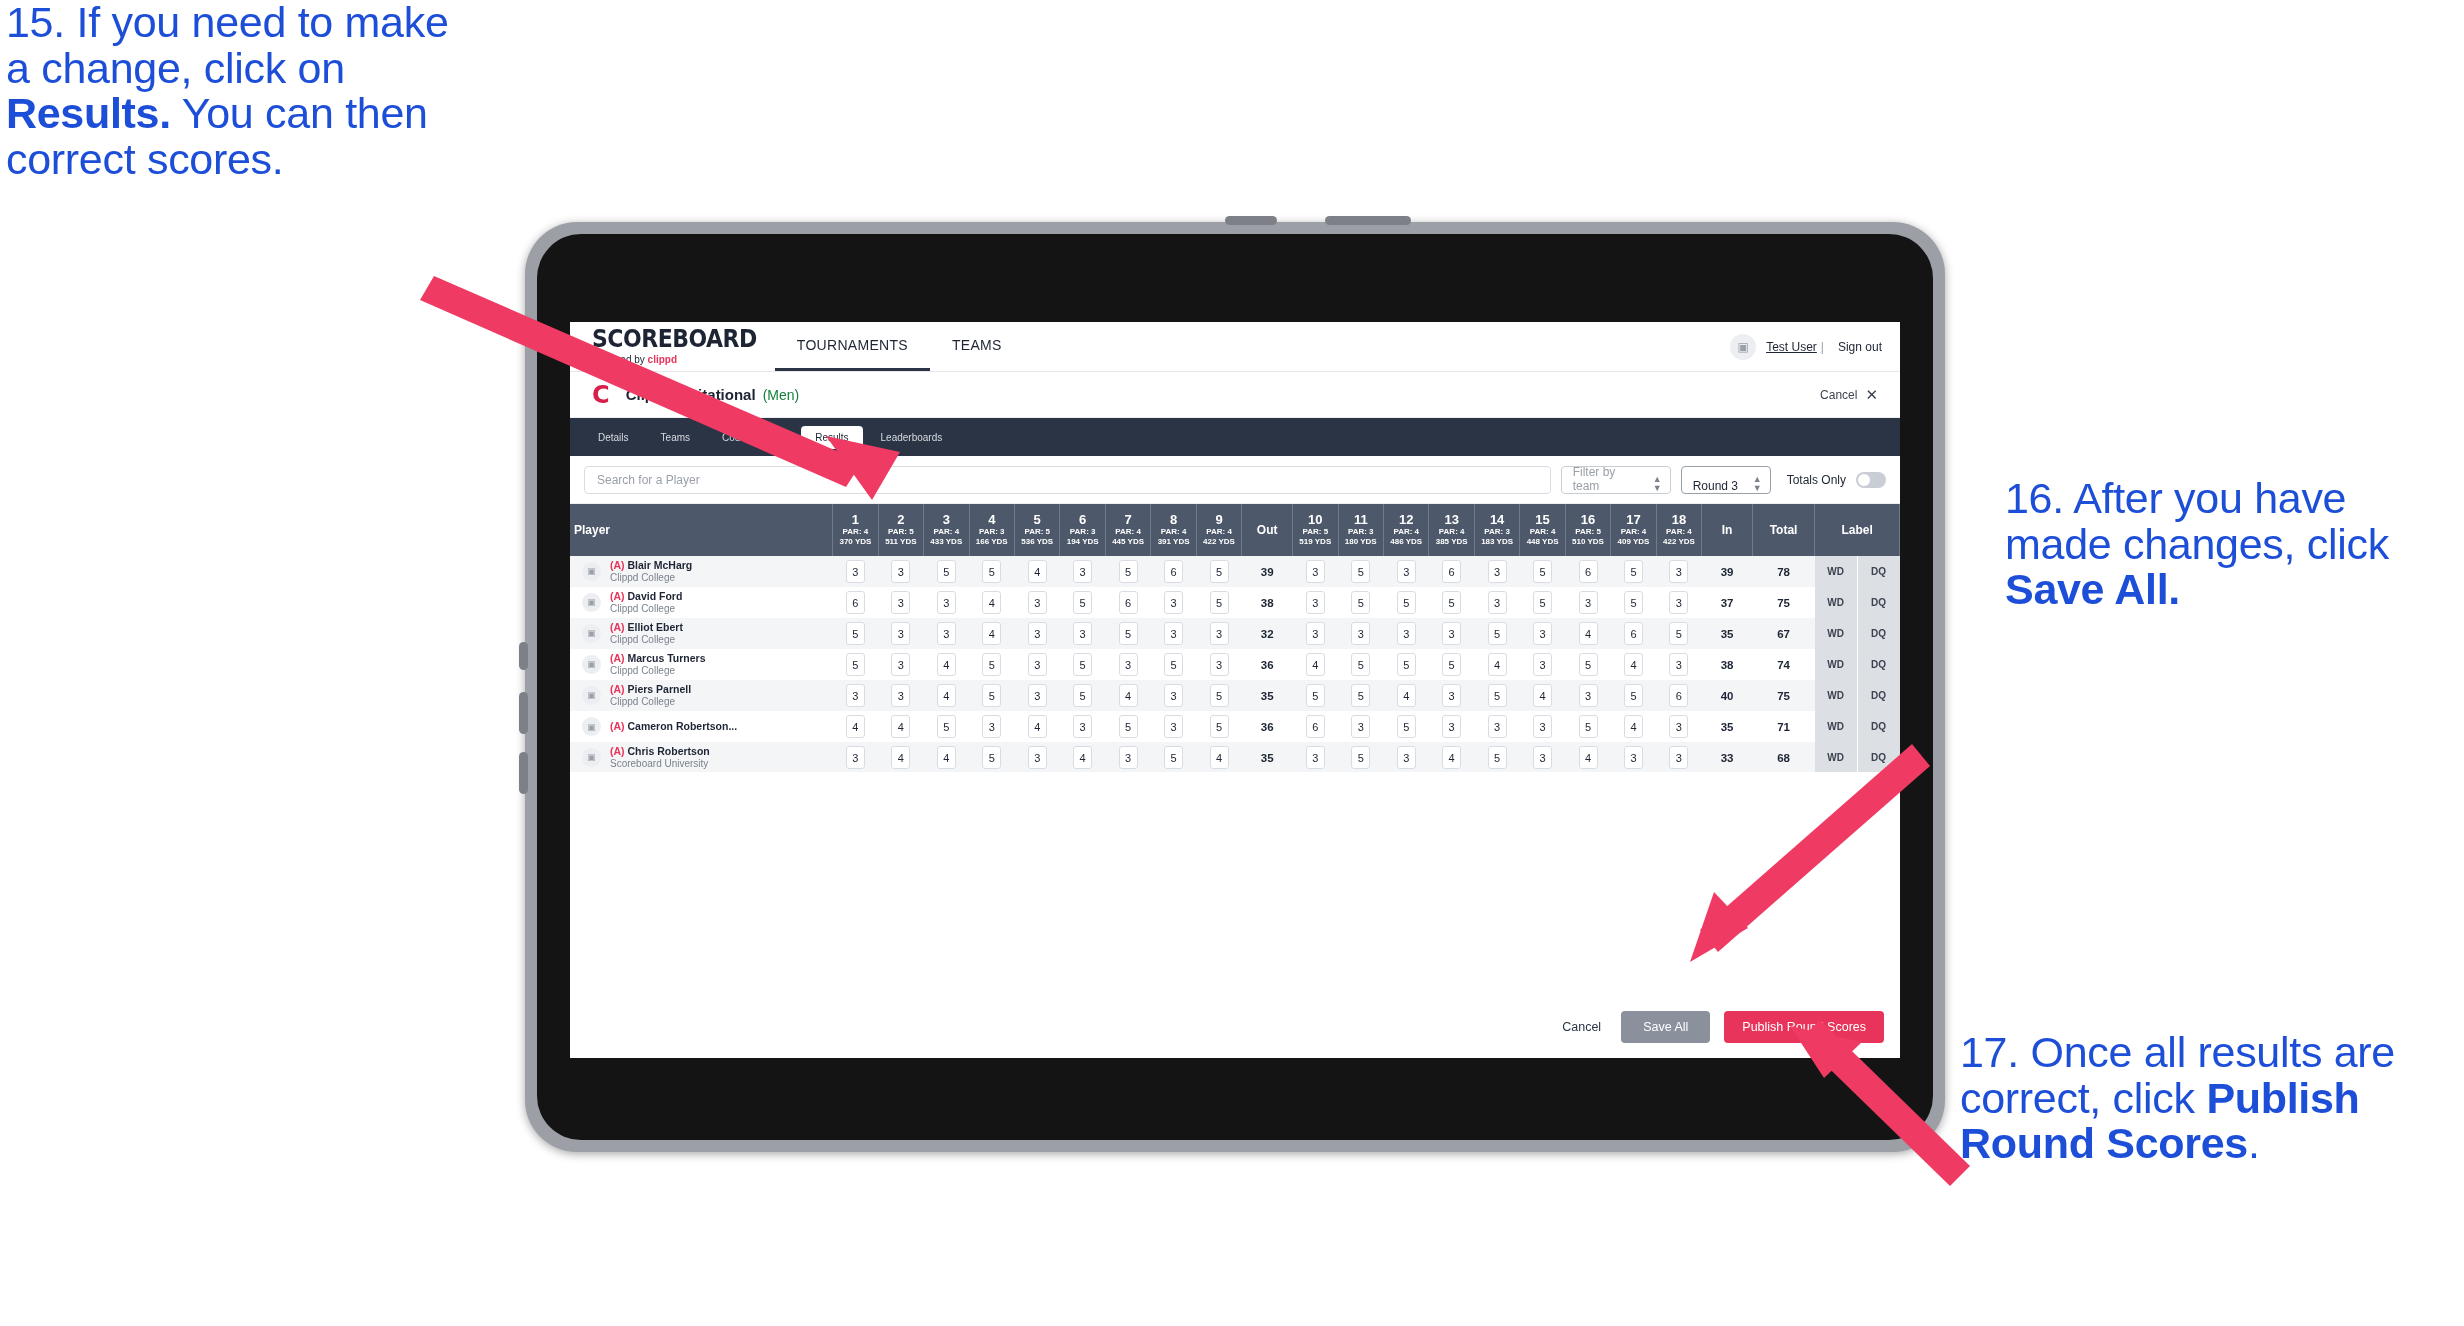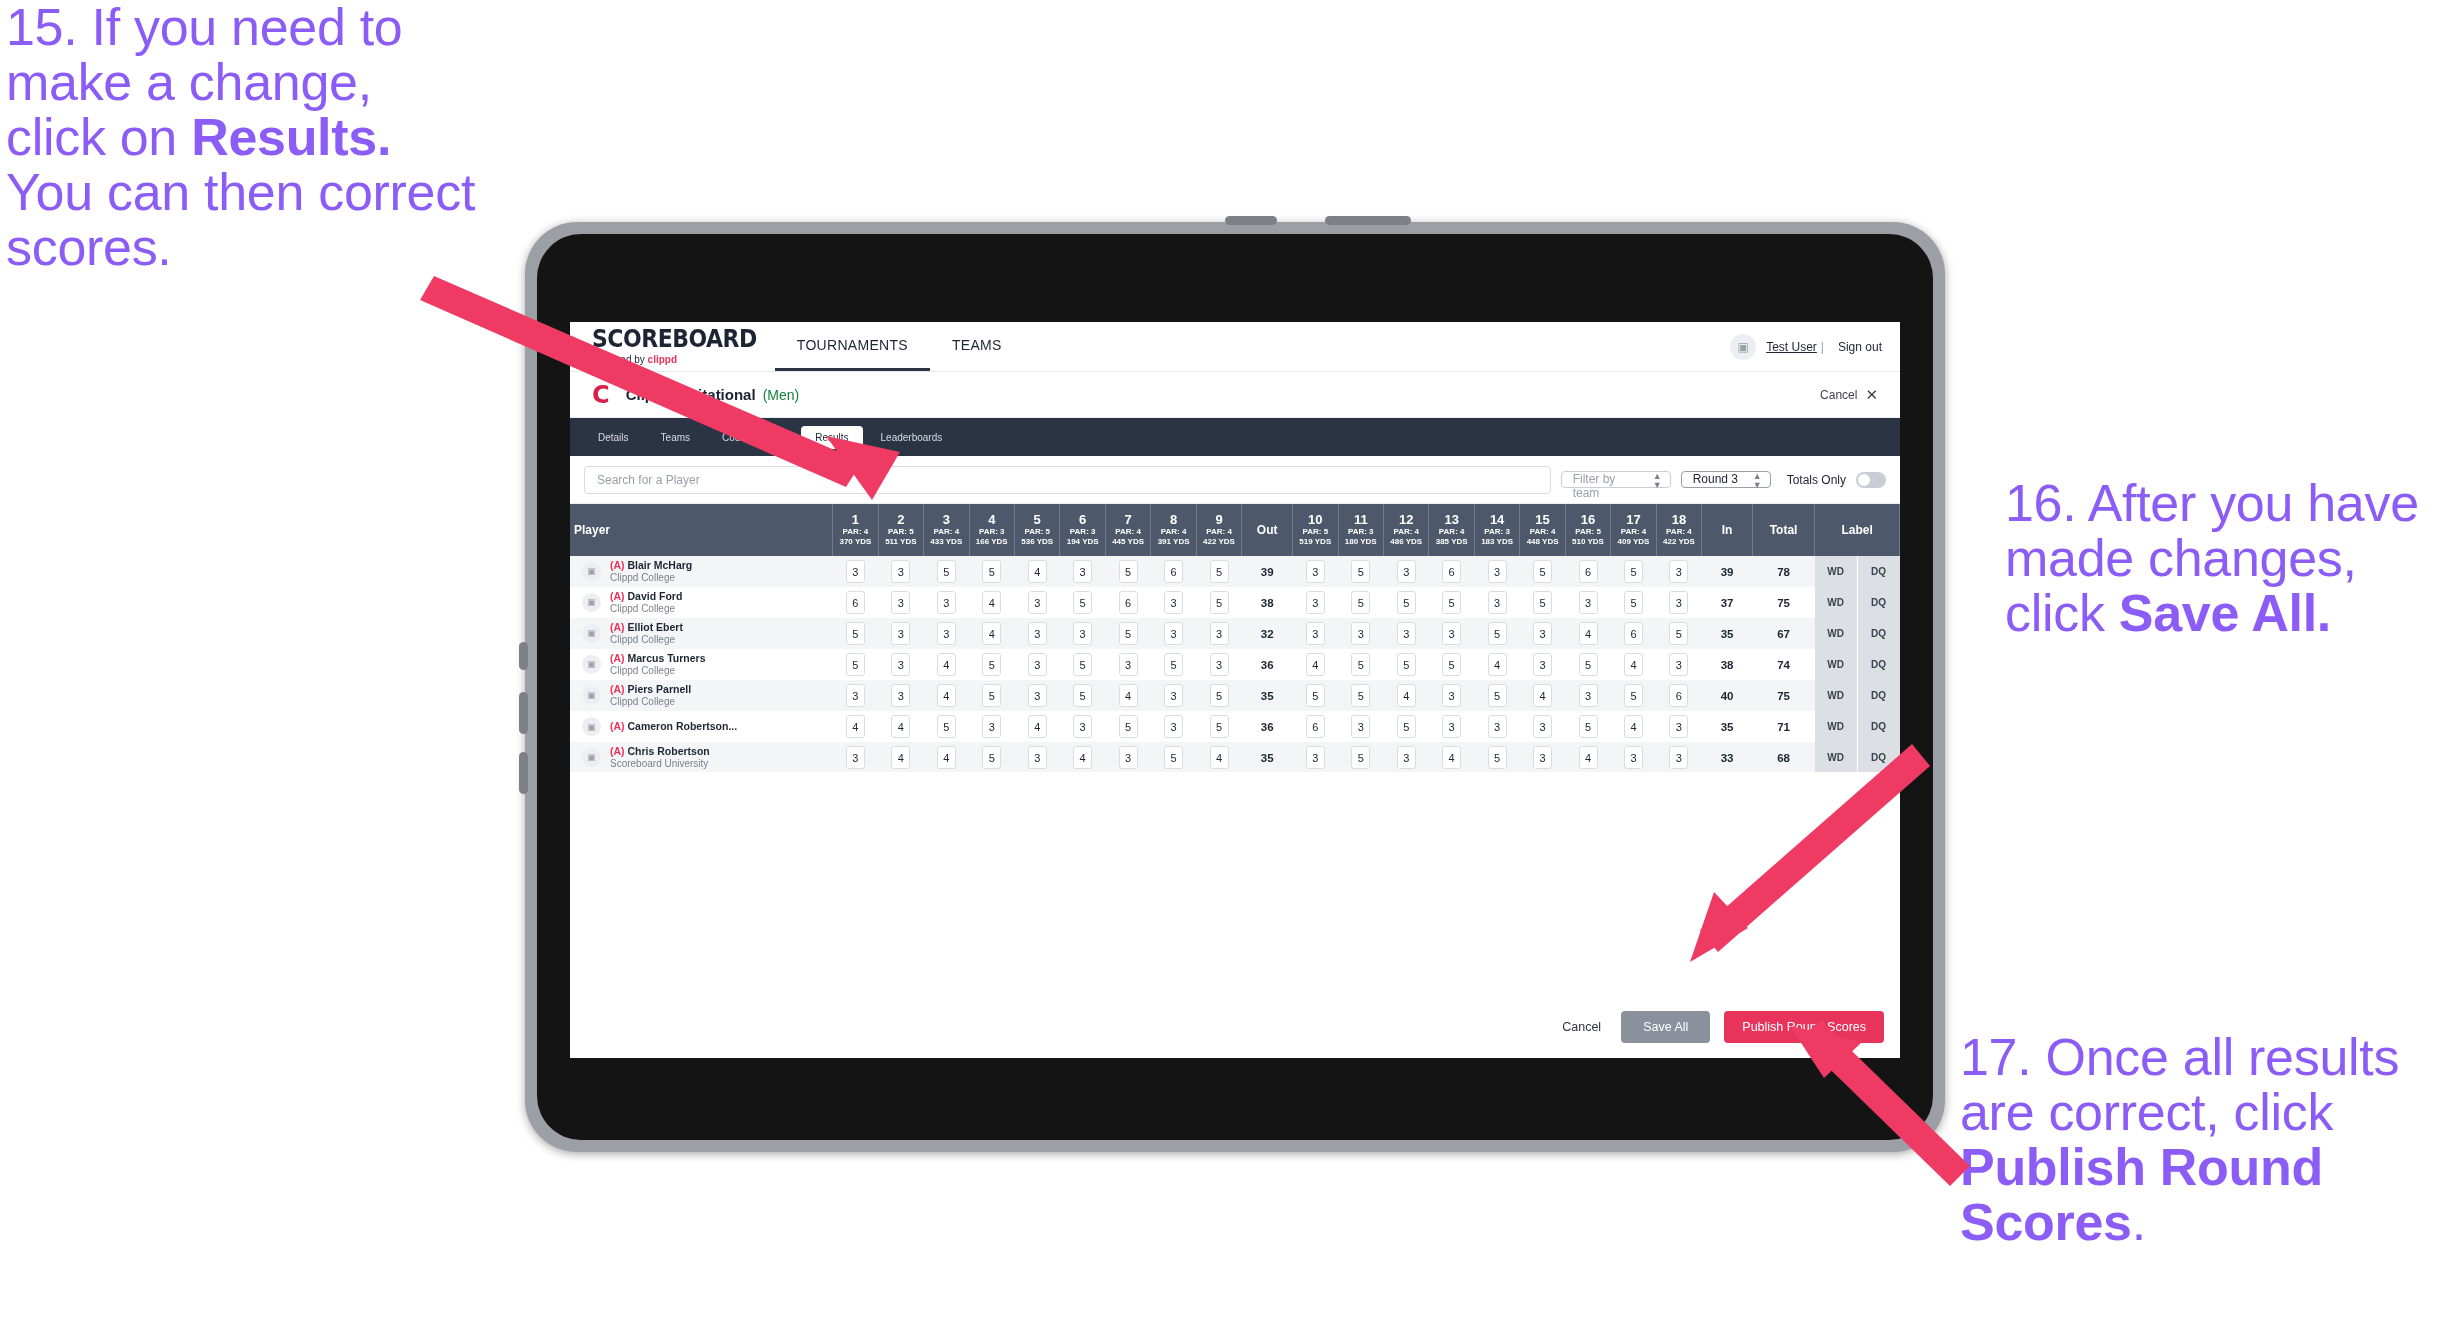--- a/index.html
+++ b/index.html
@@ -7,22 +7,22 @@
     width: 2464px; height: 1326px;
     background: #ffffff;
     font-family: "Liberation Sans", sans-serif;
     overflow: hidden;
   }
   #stage { position: relative; width: 2464px; height: 1326px; background:#fff; }
 
   
   .annot {
     position: absolute;
-    color: #8b5cf6;
-    font-size: 52px;
+    color: #1d4ed8;
+    font-size: 43px;
     line-height: 1.06;
     font-weight: 400;
     letter-spacing: -0.3px;
   }
   .annot b { font-weight: 700; }
   #annot-15 { left: 6px; top: 0px; width: 470px; }
   #annot-16 { left: 2005px; top: 476px; width: 450px; }
   #annot-17 { left: 1960px; top: 1030px; width: 500px; }
 
   
@@ -123,22 +123,22 @@
   #filterbar {
     height: 48px; background:#fff; display:flex; align-items:center;
     padding: 0 14px; gap: 10px; border-bottom: 1px solid #eceef1;
   }
   .search-box {
     flex: 1 1 auto; height: 28px; border:1px solid #d9dde3; border-radius:4px;
     display:flex; align-items:center; padding: 0 12px;
     font-size: 12px; color:#9aa0a8; background:#fff;
   }
   .select-box {
-    height: 17px; border:1px solid #9aa0a8; border-radius:4px;
-    display:flex; align-items:flex-start; justify-content:space-between;
+    height: 28px; border:1px solid #9aa0a8; border-radius:4px;
+    display:flex; align-items:flex-end; justify-content:space-between;
     padding: 0 8px 0 11px; font-size: 12px; background:#fff; gap:10px;
   }
   .select-box.team { width: 110px; color:#9aa0a8; border-color:#c9ced6;}
   .select-box.round { width: 90px; color:#1d2433; }
   .caret { color:#7b828c; font-size: 9px; line-height:1; display:flex; flex-direction:column;}
   .totals-label { font-size: 12px; color:#1d2433; margin-left: 6px;}
   .toggle {
     width: 30px; height: 16px; border-radius: 9px; background:#c9ced6;
     position: relative; cursor:pointer;
   }

